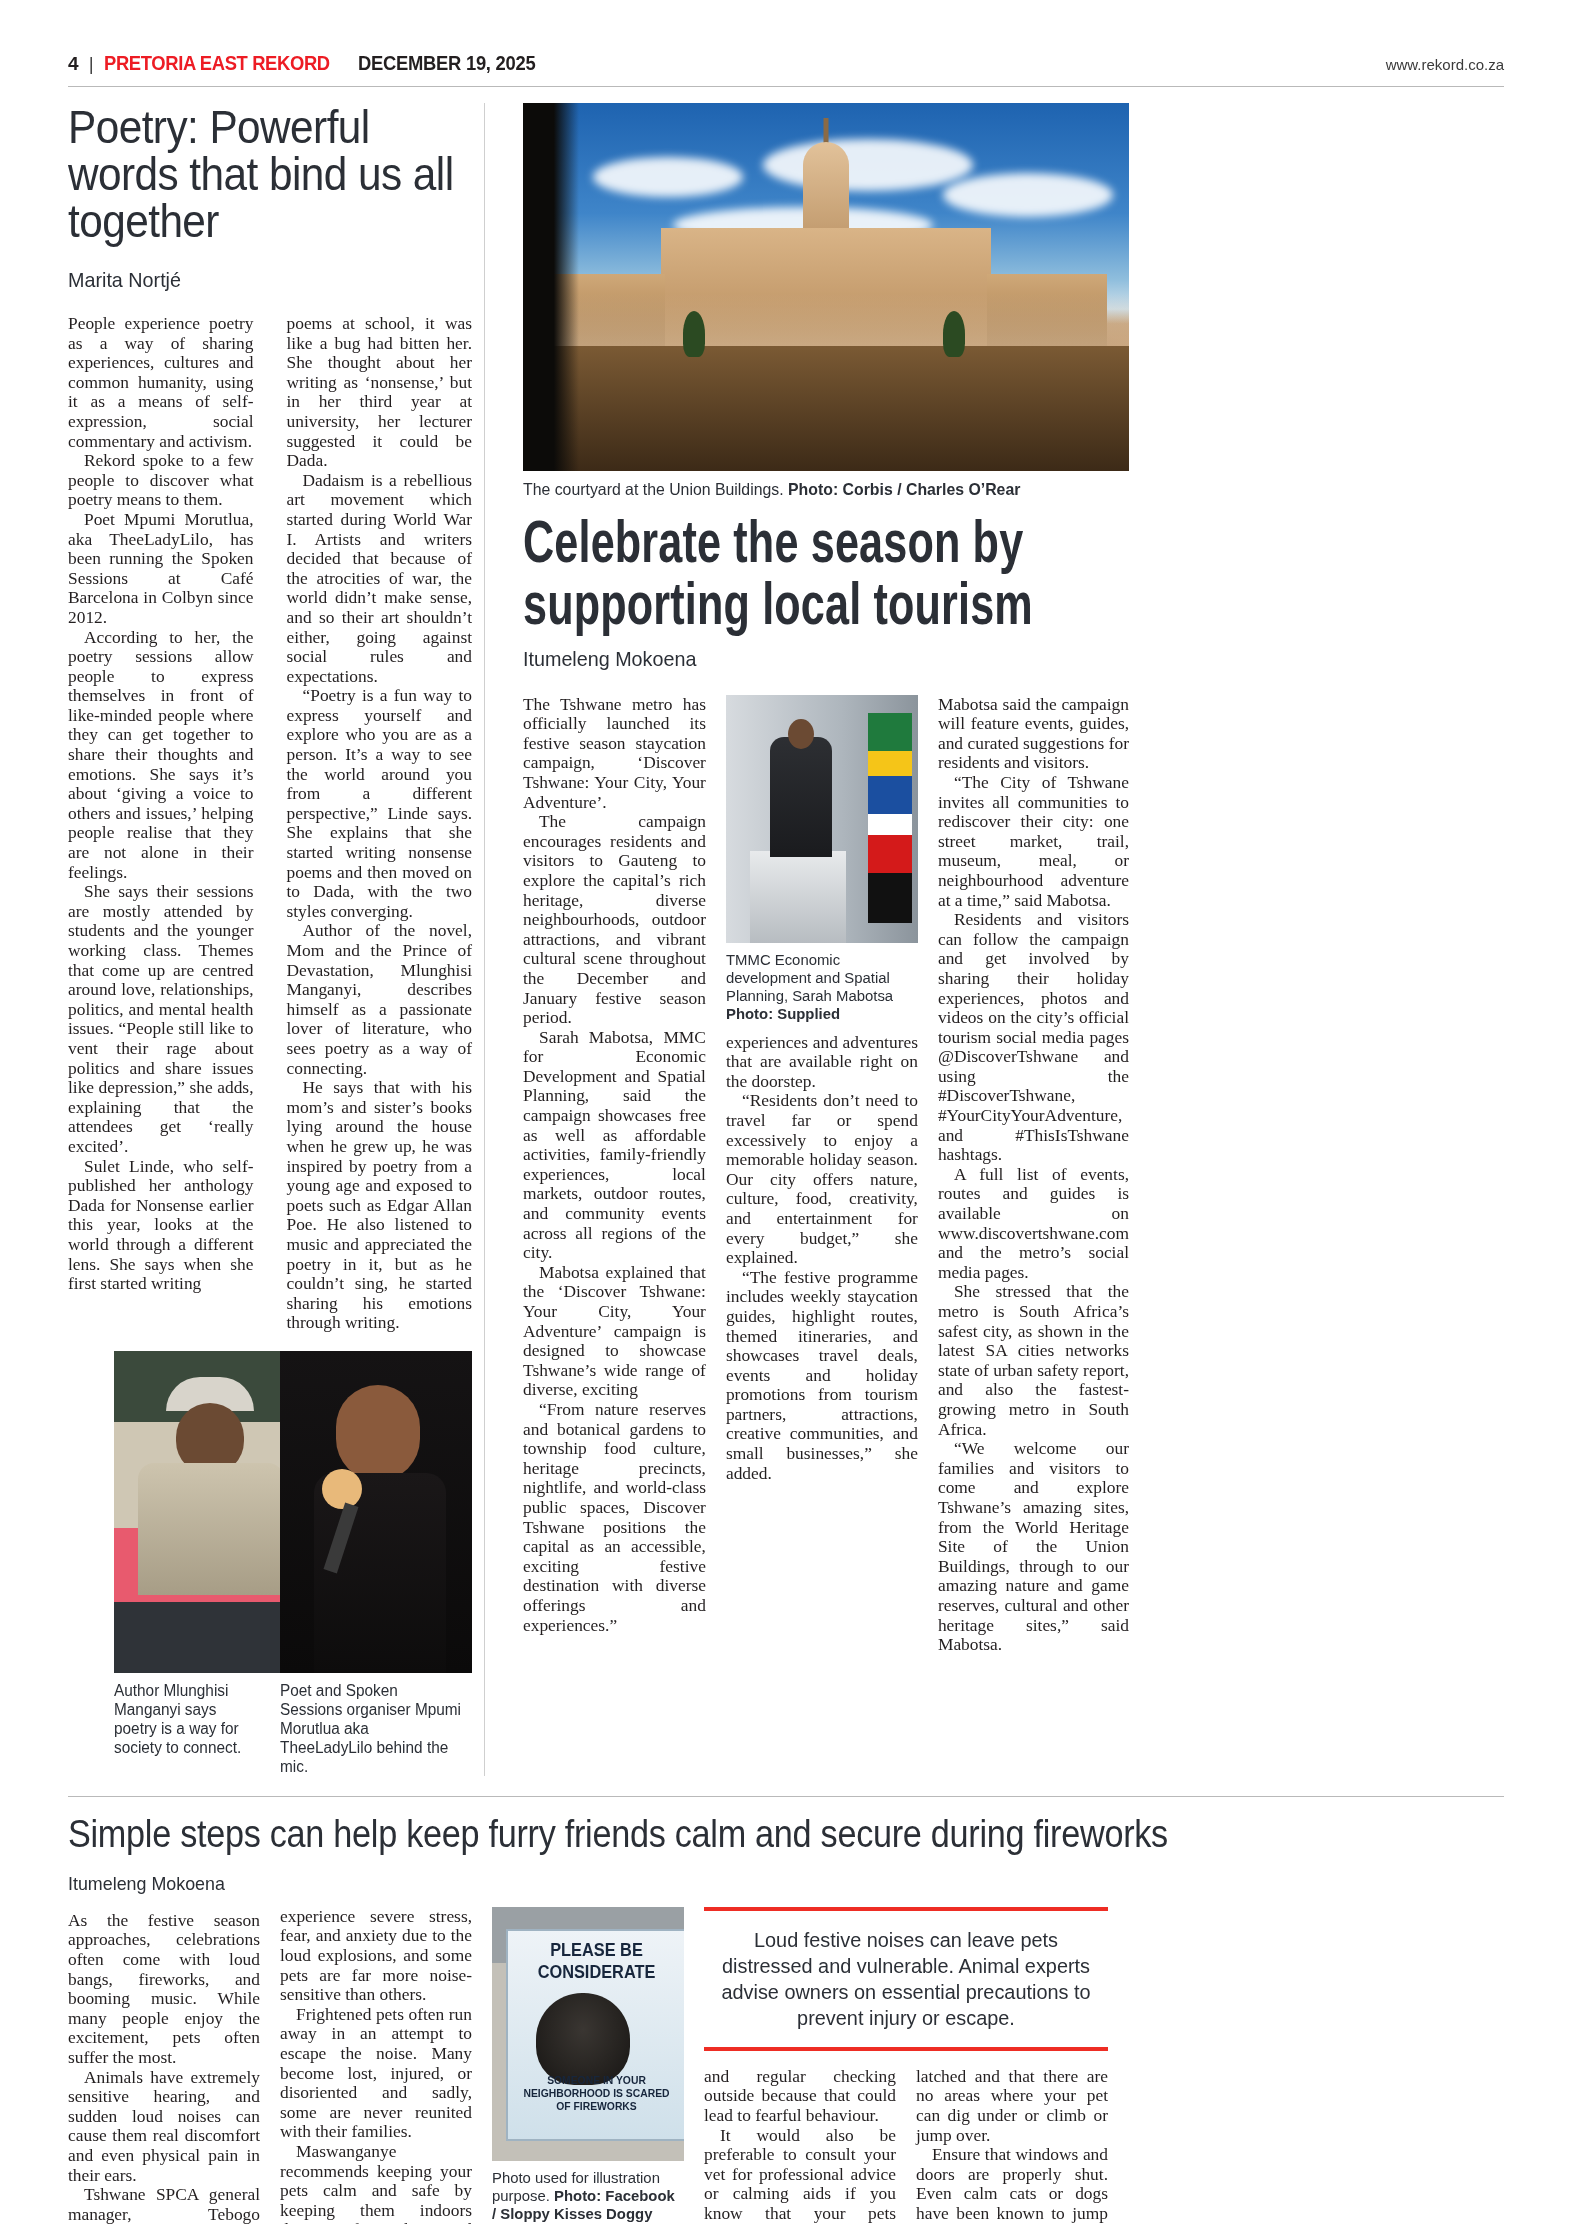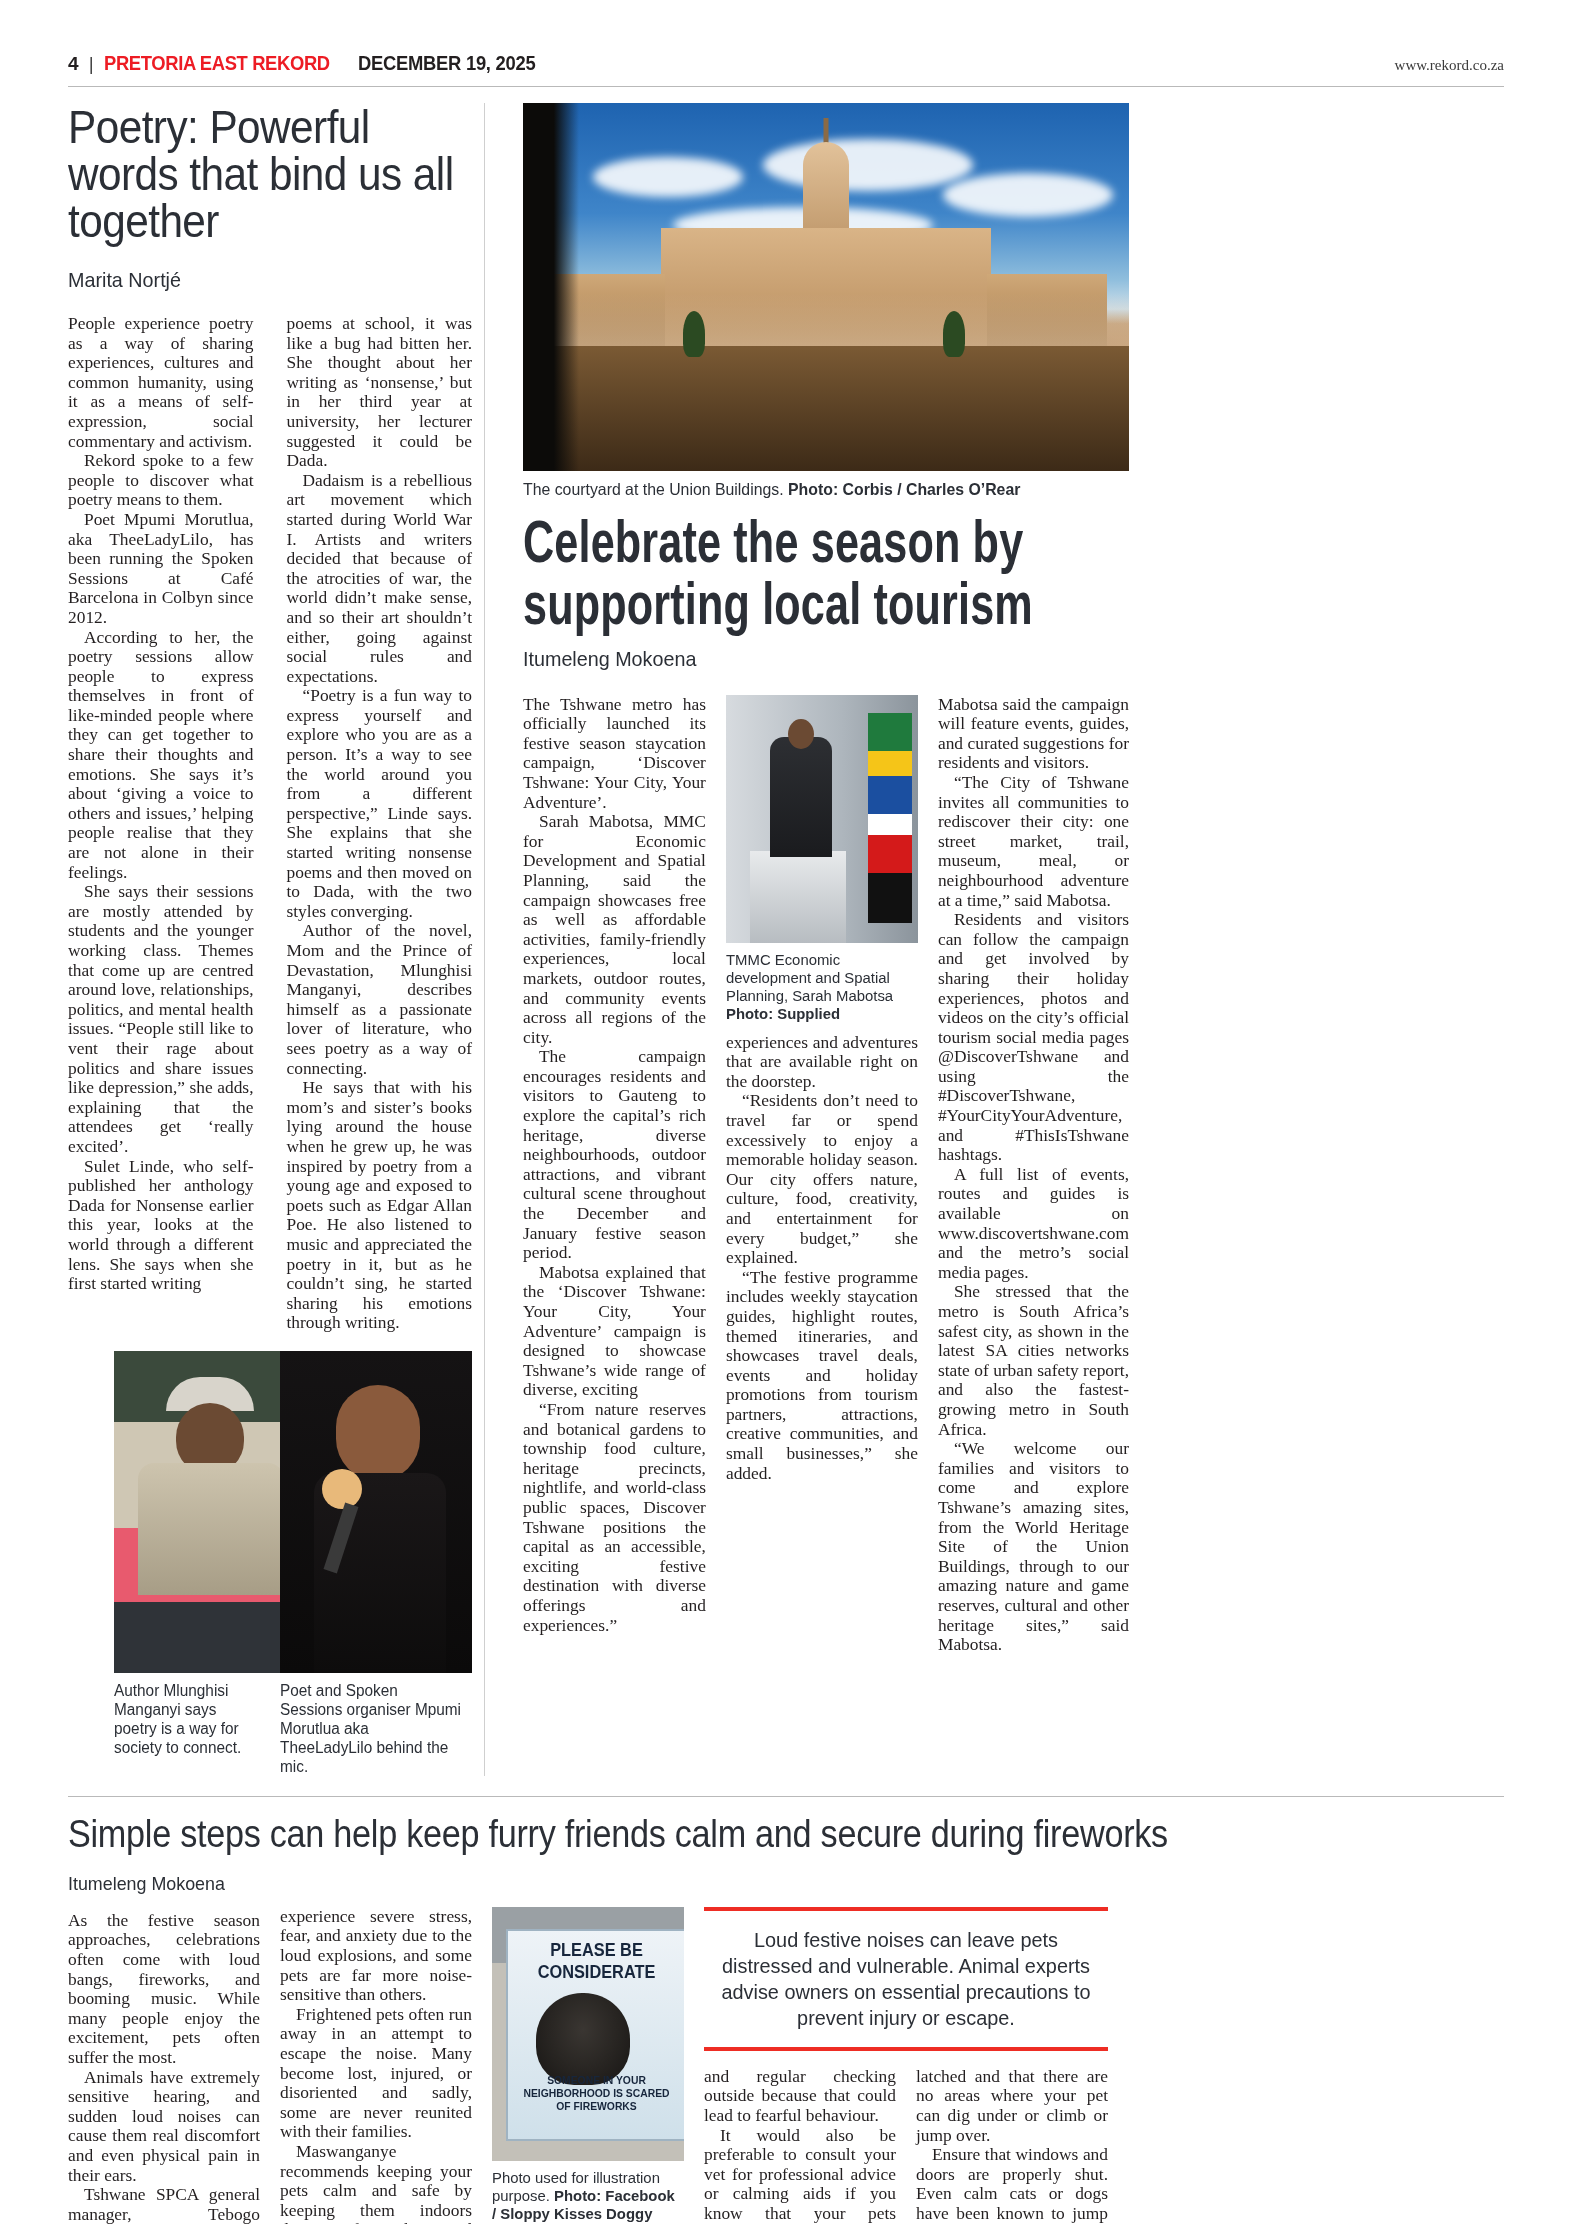--- a/index.html
+++ b/index.html
@@ -14,21 +14,21 @@
   .page { position:relative; width:1572px; height:2224px; padding:0 68px; }
 
   
   .masthead { display:flex; align-items:baseline; padding-top:52px; }
   .mh-page { font-family:"Liberation Sans", sans-serif; font-weight:bold; font-size:19px; letter-spacing:.2px; }
   .mh-sep { font-family:"Liberation Sans", sans-serif; font-size:19px; margin:0 10px; color:#444; }
   .mh-paper { font-family:"Liberation Sans", sans-serif; font-weight:bold; font-size:20px;
               color:#ed1c24; letter-spacing:-.4px; transform:scaleX(.92); transform-origin:left; }
   .mh-date { font-family:"Liberation Sans", sans-serif; font-weight:bold; font-size:20px;
              letter-spacing:-.3px; margin-left:9px; transform:scaleX(.92); transform-origin:left; }
-  .mh-url { margin-left:auto; font-family:Liberation Serif, serif; font-size:15px; color:#3a3a3a; }
+  .mh-url { margin-left:auto; font-family:Liberation Sans, sans-serif; font-size:15px; color:#3a3a3a; }
   .rule-top { border-top:1.5px solid #b9b9b9; margin-top:11px; }
 
   
   .hl {
     font-family:"Liberation Sans", sans-serif;
     font-weight:normal; color:#2b2f36;
     transform:scaleX(.90); transform-origin:left top;
     line-height:1.0;
   }
   .byline { font-family:"Liberation Sans", sans-serif; font-size:21px; color:#2b2f36;
@@ -216,22 +216,22 @@
         <span>The courtyard at the Union Buildings. </span><b>Photo: Corbis /  Charles O’Rear</b>
       </div>
 
       <div class="hl hl-celebrate">Celebrate the season by supporting local tourism</div>
 
       <div class="byline" style="margin-top:12px;">Itumeleng Mokoena</div>
 
       <div class="tour">
         <div class="c1 body">
           <p class="first">The Tshwane metro has officially launched its festive season staycation campaign, ‘Discover Tshwane: Your City, Your Adventure’.</p>
+          <p>The campaign encourages residents and visitors to Gauteng to explore the capital’s rich heritage, diverse neighbourhoods, outdoor attractions, and vibrant cultural scene throughout the December and January festive season period.</p>
           <p>Sarah Mabotsa, MMC for Economic Development and Spatial Planning, said the campaign showcases free as well as affordable activities, family-friendly experiences, local markets, outdoor routes, and community events across all regions of the city.</p>
-          <p>The campaign encourages residents and visitors to Gauteng to explore the capital’s rich heritage, diverse neighbourhoods, outdoor attractions, and vibrant cultural scene throughout the December and January festive season period.</p>
           <p>Mabotsa explained that the ‘Discover Tshwane: Your City, Your Adventure’ campaign is designed to showcase Tshwane’s wide range of diverse, exciting</p>
           <p>“From nature reserves and botanical gardens to township food culture, heritage precincts, nightlife, and world-class public spaces, Discover Tshwane positions the capital as an accessible, exciting festive destination with diverse offerings and experiences.”</p>
         </div>
         <div class="c2">
           <div class="mab-photo">
             <div class="mab-wall"></div>
             <div class="mab-flag"></div>
             <div class="mab-podium"></div>
             <div class="mab-person"></div>
             <div class="mab-head"></div>

